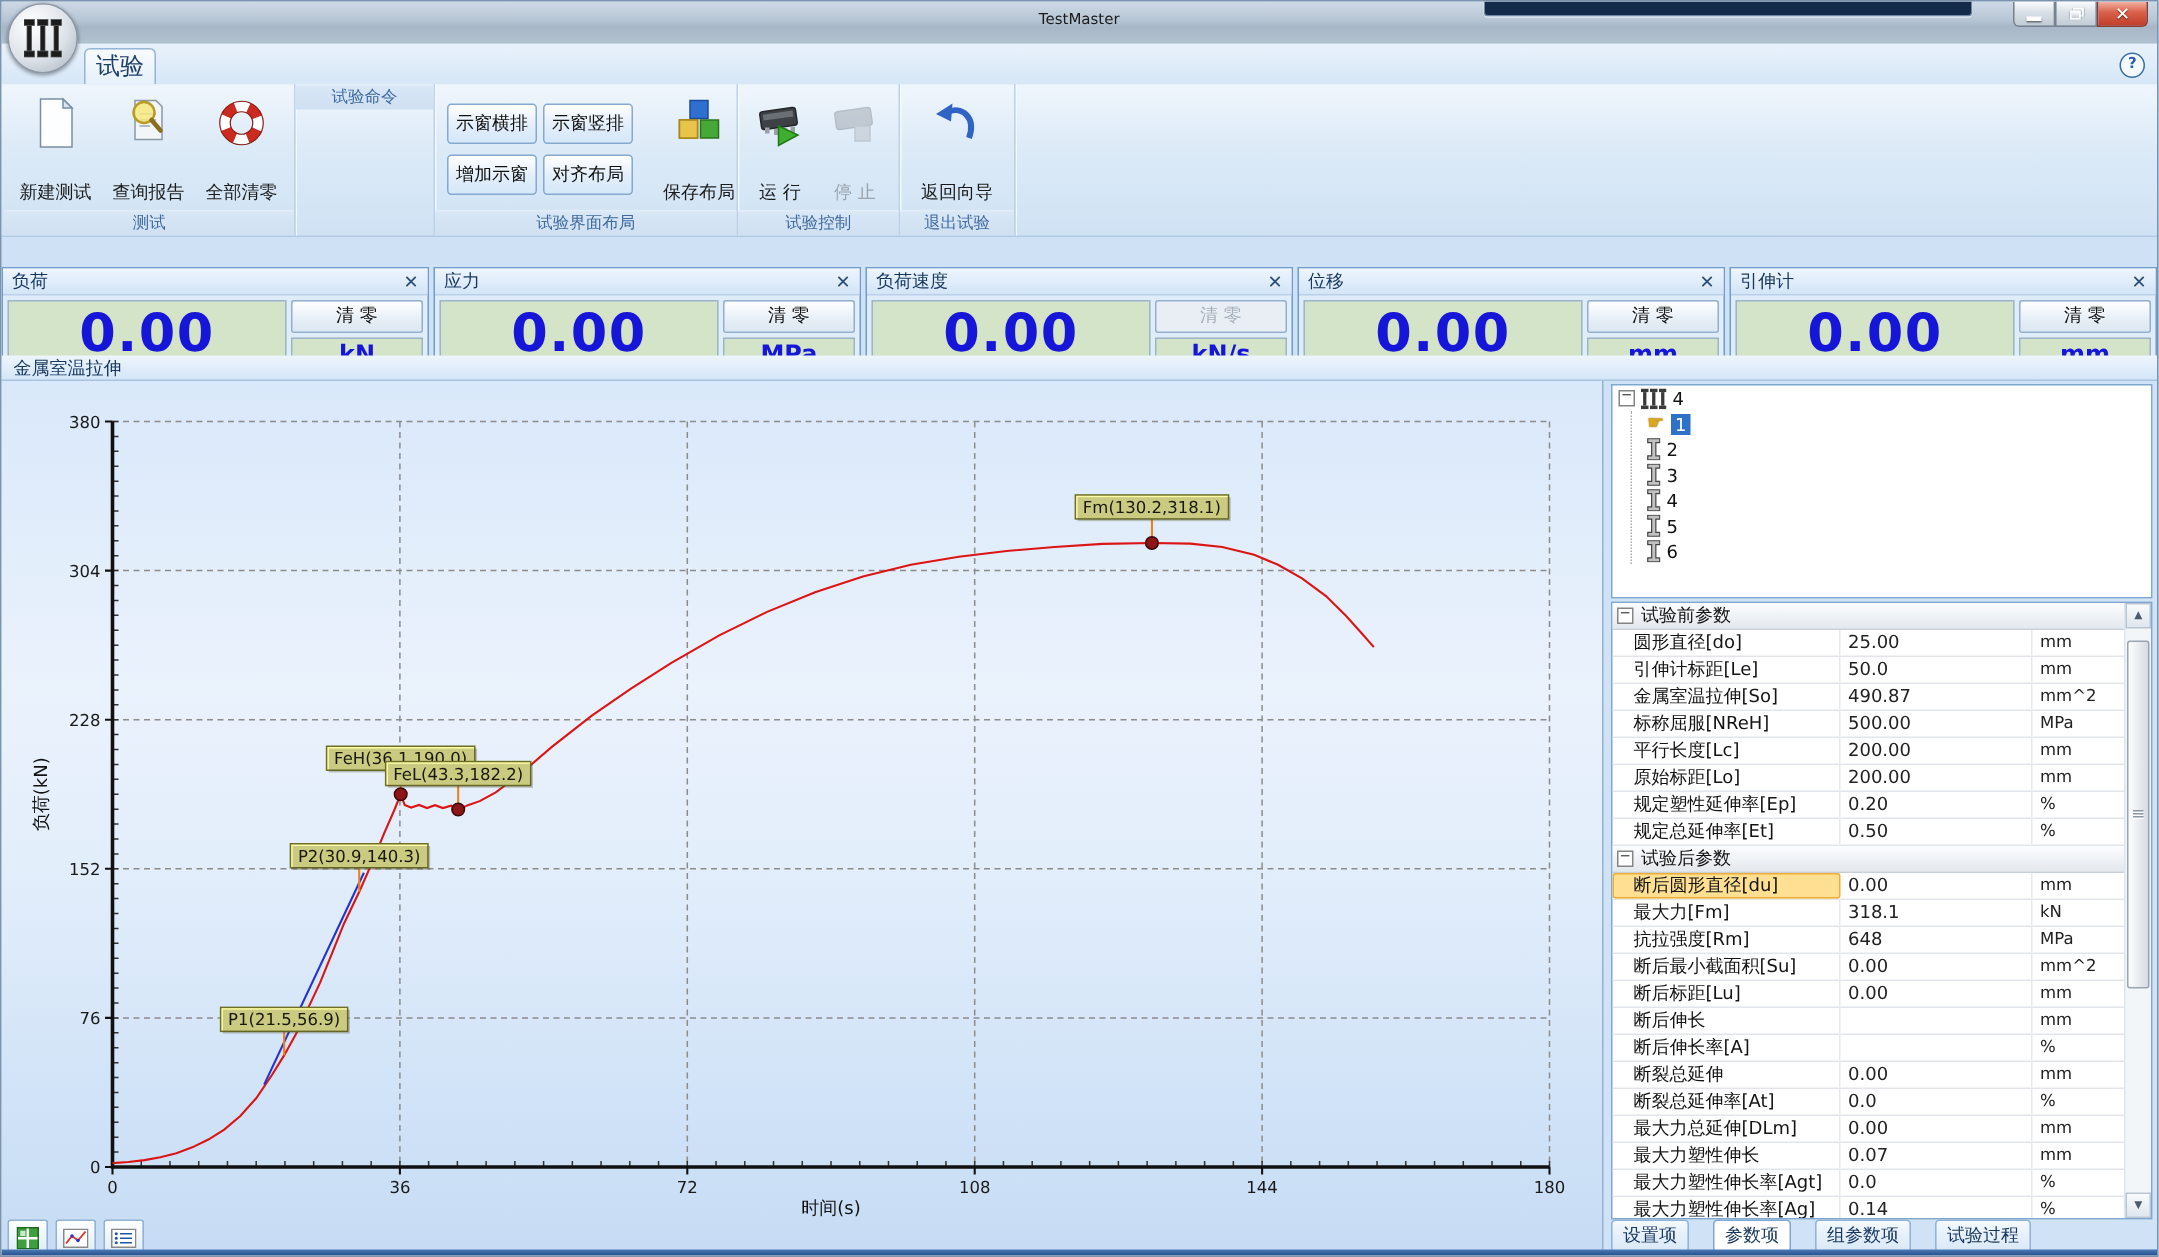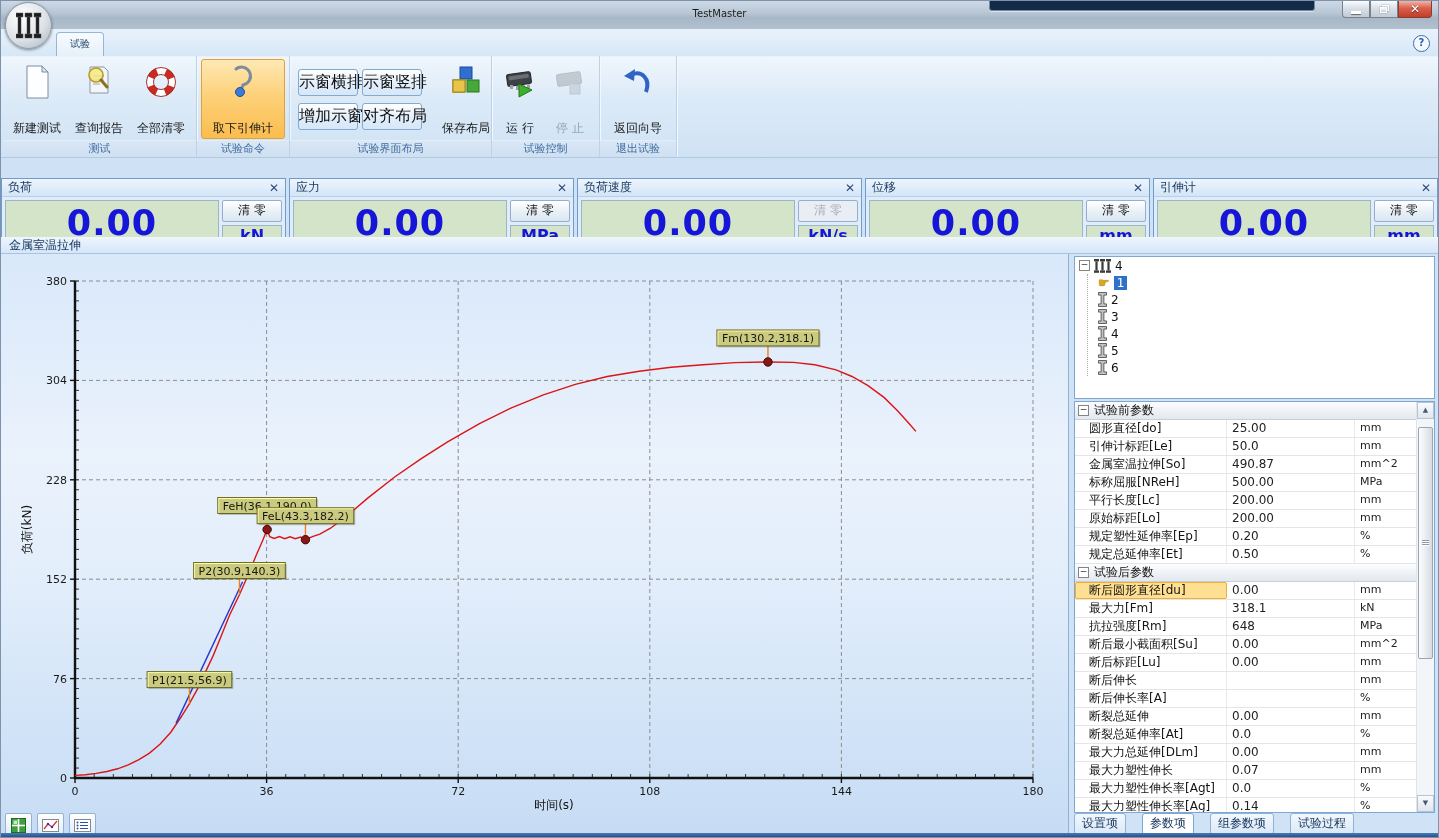--- a/index.html
+++ b/index.html
@@ -35,54 +35,54 @@
   
   .app-icon{position:absolute;top:1px;left:4px;width:45px;height:45px;border-radius:50%;
     background:radial-gradient(circle at 35% 30%,#ffffff,#dde2e8 55%,#b7c0cb 85%,#9aa5b2);
     border:1px solid #8c98a5;box-shadow:0 1px 3px rgba(0,0,0,.45);z-index:30;
     display:flex;align-items:center;justify-content:center;}
   
   .tabstrip{position:absolute;top:28px;left:0;right:0;height:27px;
     background:linear-gradient(#e9f2fb,#d6e7f7);border-bottom:1px solid #aec8e2;}
   .ribbon-tab{position:absolute;left:55px;bottom:0;width:46px;height:23px;
     background:linear-gradient(#f8fbfe,#e5f0fa);border:1px solid #96b6d8;border-bottom:none;
-    border-radius:4px 4px 0 0;color:#1e3f68;font-size:10px;text-align:center;line-height:22px;}
+    border-radius:4px 4px 0 0;color:#1e3f68;font-size:16px;text-align:center;line-height:22px;}
   .help-btn{position:absolute;right:8px;bottom:4px;width:15px;height:15px;border-radius:50%;
     border:1px solid #3a6ea5;background:#f4f9ff;color:#2a5db0;font-size:10px;font-weight:bold;
     text-align:center;line-height:14px;}
   
   .ribbon{position:absolute;top:55px;left:0;right:0;height:101px;
     background:linear-gradient(#f0f6fc,#ddebf8 40%,#cfe2f4);
     border-bottom:1px solid #b3c9e0;box-shadow:0 1px 0 #e8f1fa inset;}
   .rgroup{position:absolute;top:0;bottom:0;border-right:1px solid #bdd2e8;
     box-shadow:1px 0 0 #f2f8fd;display:flex;flex-direction:column;}
   .rgroup-body{flex:1;display:flex;align-items:stretch;padding:3px 4px 1px 4px;gap:2px;}
   .rgroup-label{height:16px;font-size:11px;color:#3f6a9e;text-align:center;line-height:15px;
     background:linear-gradient(#d9e7f6,#cfe0f2);border-top:1px solid #e4eef9;}
   .bigbtn{display:flex;flex-direction:column;align-items:center;justify-content:space-between;
     padding:4px 5px 3px 5px;border:1px solid transparent;border-radius:3px;font-size:12px;color:#1a1a1a;}
   .bigbtn .blabel{white-space:nowrap;line-height:14px;}
   .bigbtn.active{background:linear-gradient(#fee9b4,#fdd17a 45%,#fbbd4e);border-color:#e0a23c;}
   .bigbtn.disabled{color:#9aa4ae;}
   .smallgrid{display:grid;grid-template-columns:auto auto;grid-template-rows:auto auto;
     gap:7px 4px;align-content:center;padding:0 4px;}
   .smallbtn{width:58px;height:25px;border:1px solid #86a9cf;border-radius:3px;
-    background:linear-gradient(#ffffff,#e2eefb 55%,#d5e7f9);font-size:16px;color:#111;
+    background:linear-gradient(#ffffff,#e2eefb 55%,#d5e7f9);font-size:12px;color:#111;
     text-align:center;line-height:24px;white-space:nowrap;}
   .vdiv{width:1px;background:#bdd2e8;box-shadow:1px 0 0 #f2f8fd;margin:4px 3px;}
   
   .gauges{position:absolute;top:162px;left:0;right:0;height:72px;display:flex;gap:3px;margin-top:15px;}
   .gauge{flex:1;border:1px solid #6f9ccc;background:#dfecf9;display:flex;flex-direction:column;box-sizing:border-box;}
   .g-title{height:17px;background:linear-gradient(#eef5fd,#d3e5f7);border-bottom:1px solid #b9d0e8;
     display:flex;align-items:center;padding:0 6px;font-size:12px;color:#16365e;}
   .g-title .gx{margin-left:auto;color:#2a4d7c;font-size:12px;font-weight:bold;line-height:1;}
   .g-body{flex:1;display:flex;padding:3px;gap:3px;}
   .g-display{flex:1;background:#d3e4c8;border:1px solid #9eb4c9;display:flex;align-items:center;
     justify-content:center;font-size:35px;font-weight:bold;color:#1616d9;letter-spacing:1px;}
-  .g-side{width:60px;display:flex;flex-direction:column;gap:3px;}
+  .g-side{width:88px;display:flex;flex-direction:column;gap:3px;}
   .g-clear{height:20px;border:1px solid #93afcd;border-radius:2px;font-size:12px;color:#111;
     background:linear-gradient(#ffffff,#eaf1f7 50%,#dbe7f1);text-align:center;line-height:19px;}
   .g-clear.disabled{color:#a7b0ba;background:#e9eef4;}
   .g-unit{flex:1;background:#d3e4c8;border:1px solid #9eb4c9;color:#1616d9;font-weight:bold;
     font-size:16px;text-align:center;display:flex;align-items:center;justify-content:center;}
   
   .doctab{position:absolute;top:236px;left:0;right:0;height:17px;
     background:linear-gradient(#eef5fd,#d4e6f8);border-bottom:1px solid #a9c4e0;
     font-size:12px;color:#16365e;line-height:16px;padding-left:8px;box-sizing:border-box;}
   
@@ -205,29 +205,20 @@
           <circle cx="17" cy="18" r="14.5" fill="none" stroke="#8a2018" stroke-width="0.8"></circle>
           <circle cx="17" cy="18" r="7.5" fill="none" stroke="#8a2018" stroke-width="0.8"></circle>
         </svg>
         <span class="blabel">全部清零</span>
       </div>
     </div>
     <div class="rgroup-label">测试</div>
   </div>
 
   <div class="rgroup" style="left:196px;width:92px;">
-    <div class="rgroup-body">
-      <div class="bigbtn active" style="flex:1;">
-        <svg width="34" height="36" viewBox="0 0 34 36">
-          <path d="M10 5 a9 9 0 1 1 7 16 l-2 5" fill="none" stroke="#7d8b9a" stroke-width="3" stroke-linecap="round"></path>
-          <circle cx="14" cy="28" r="4.5" fill="#3a7bd5" stroke="#1f4f96"></circle>
-        </svg>
-        <span class="blabel">取下引伸计</span>
-      </div>
-    </div>
     <div class="rgroup-label">试验命令</div>
   </div>
 
   <div class="rgroup" style="left:289px;width:201px;">
     <div class="rgroup-body">
       <div class="smallgrid">
         <div class="smallbtn">示窗横排</div>
         <div class="smallbtn">示窗竖排</div>
         <div class="smallbtn">增加示窗</div>
         <div class="smallbtn">对齐布局</div>

